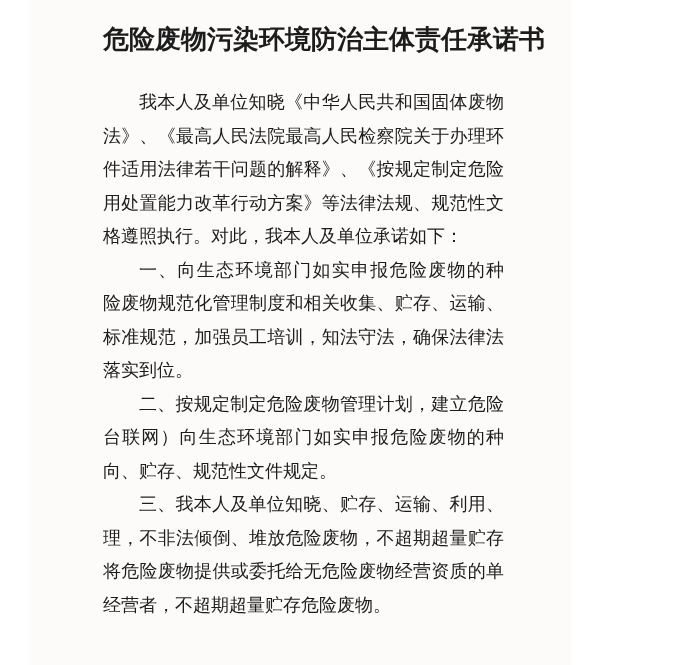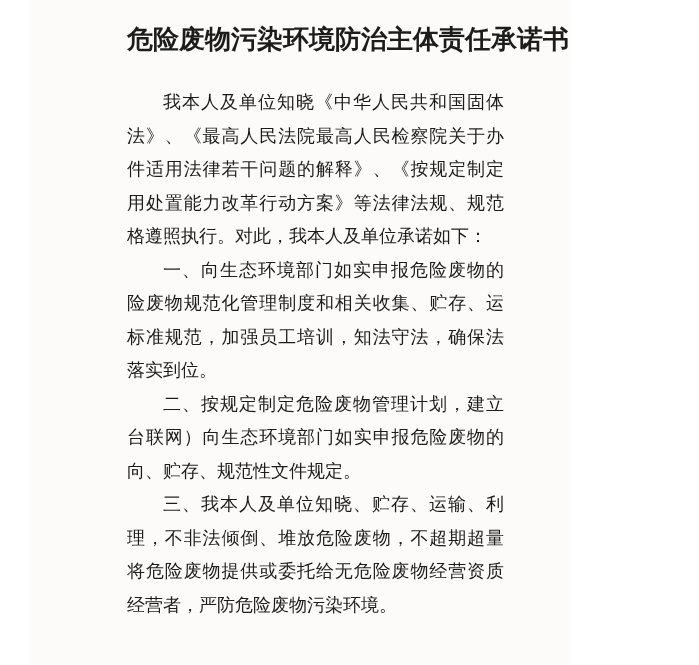--- a/index.html
+++ b/index.html
@@ -8,21 +8,20 @@
     font-family: "Liberation Serif", "DejaVu Serif", serif;
     overflow: hidden;
   }
   .page {
     position: relative;
     width: 571px;
     height: 665px;
     color: #1c1c1c;
     
     background: linear-gradient(90deg, #ffffff 0px, #ffffff 28px, #fcfbf9 31px, #fcfbf9 100%);
-    padding-left: 24px;
   }
   .content {
     padding: 22px 67px 0 103px; 
   }
   .doc-title {
     font-size: 26px;
     line-height: 36px;
     font-weight: bold;
     text-align: center;
     letter-spacing: 0px;
@@ -71,18 +70,18 @@
       <div class="para">
         <div class="line fill indent">二、按规定制定危险废物管理计划，建立危险废物管理台账，</div>
         <div class="line fill">台联网）向生态环境部门如实申报危险废物的种类、产生量、流</div>
         <div class="line end">向、贮存、规范性文件规定。</div>
       </div>
 
       <div class="para">
         <div class="line fill indent">三、我本人及单位知晓、贮存、运输、利用、处置全过程管</div>
         <div class="line fill">理，不非法倾倒、堆放危险废物，不超期超量贮存危险废物，不</div>
         <div class="line fill">将危险废物提供或委托给无危险废物经营资质的单位或其他生产</div>
-        <div class="line end">经营者，严防危险废物污染环境。</div>
+        <div class="line end">经营者，不超期超量贮存危险废物。</div>
       </div>
 
     </div>
   </div>
 </div>
 
 </body></html>

